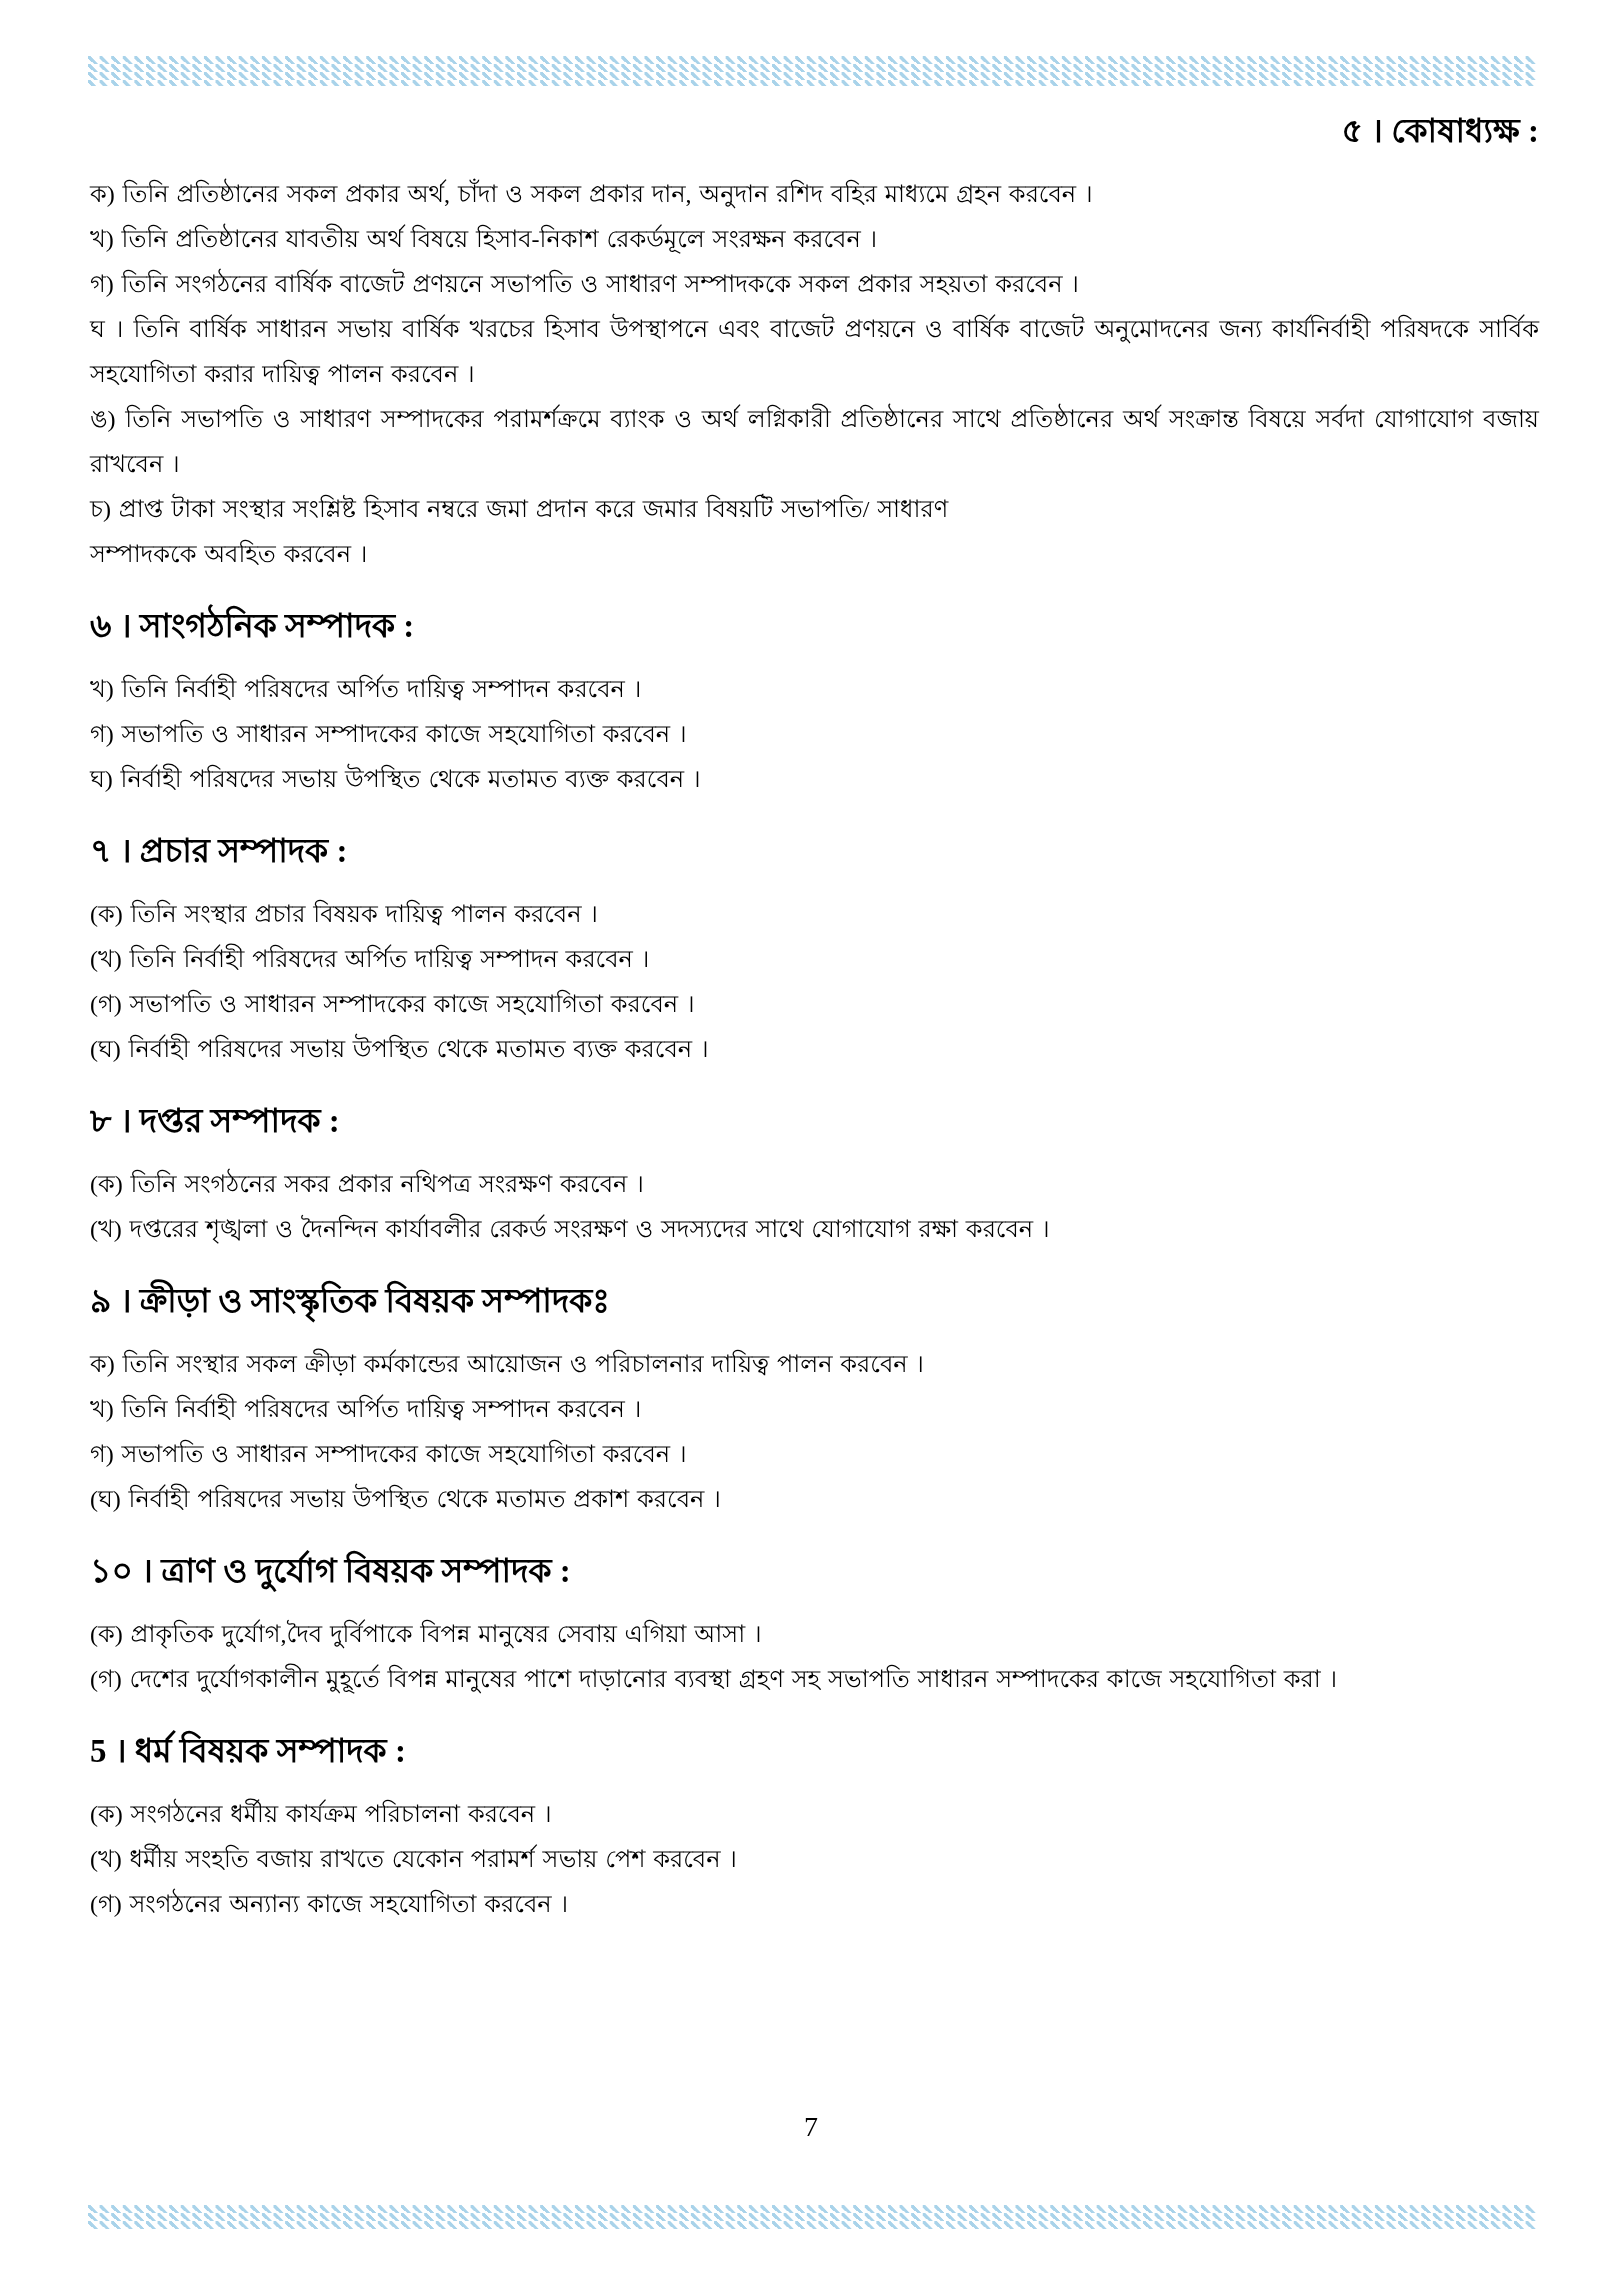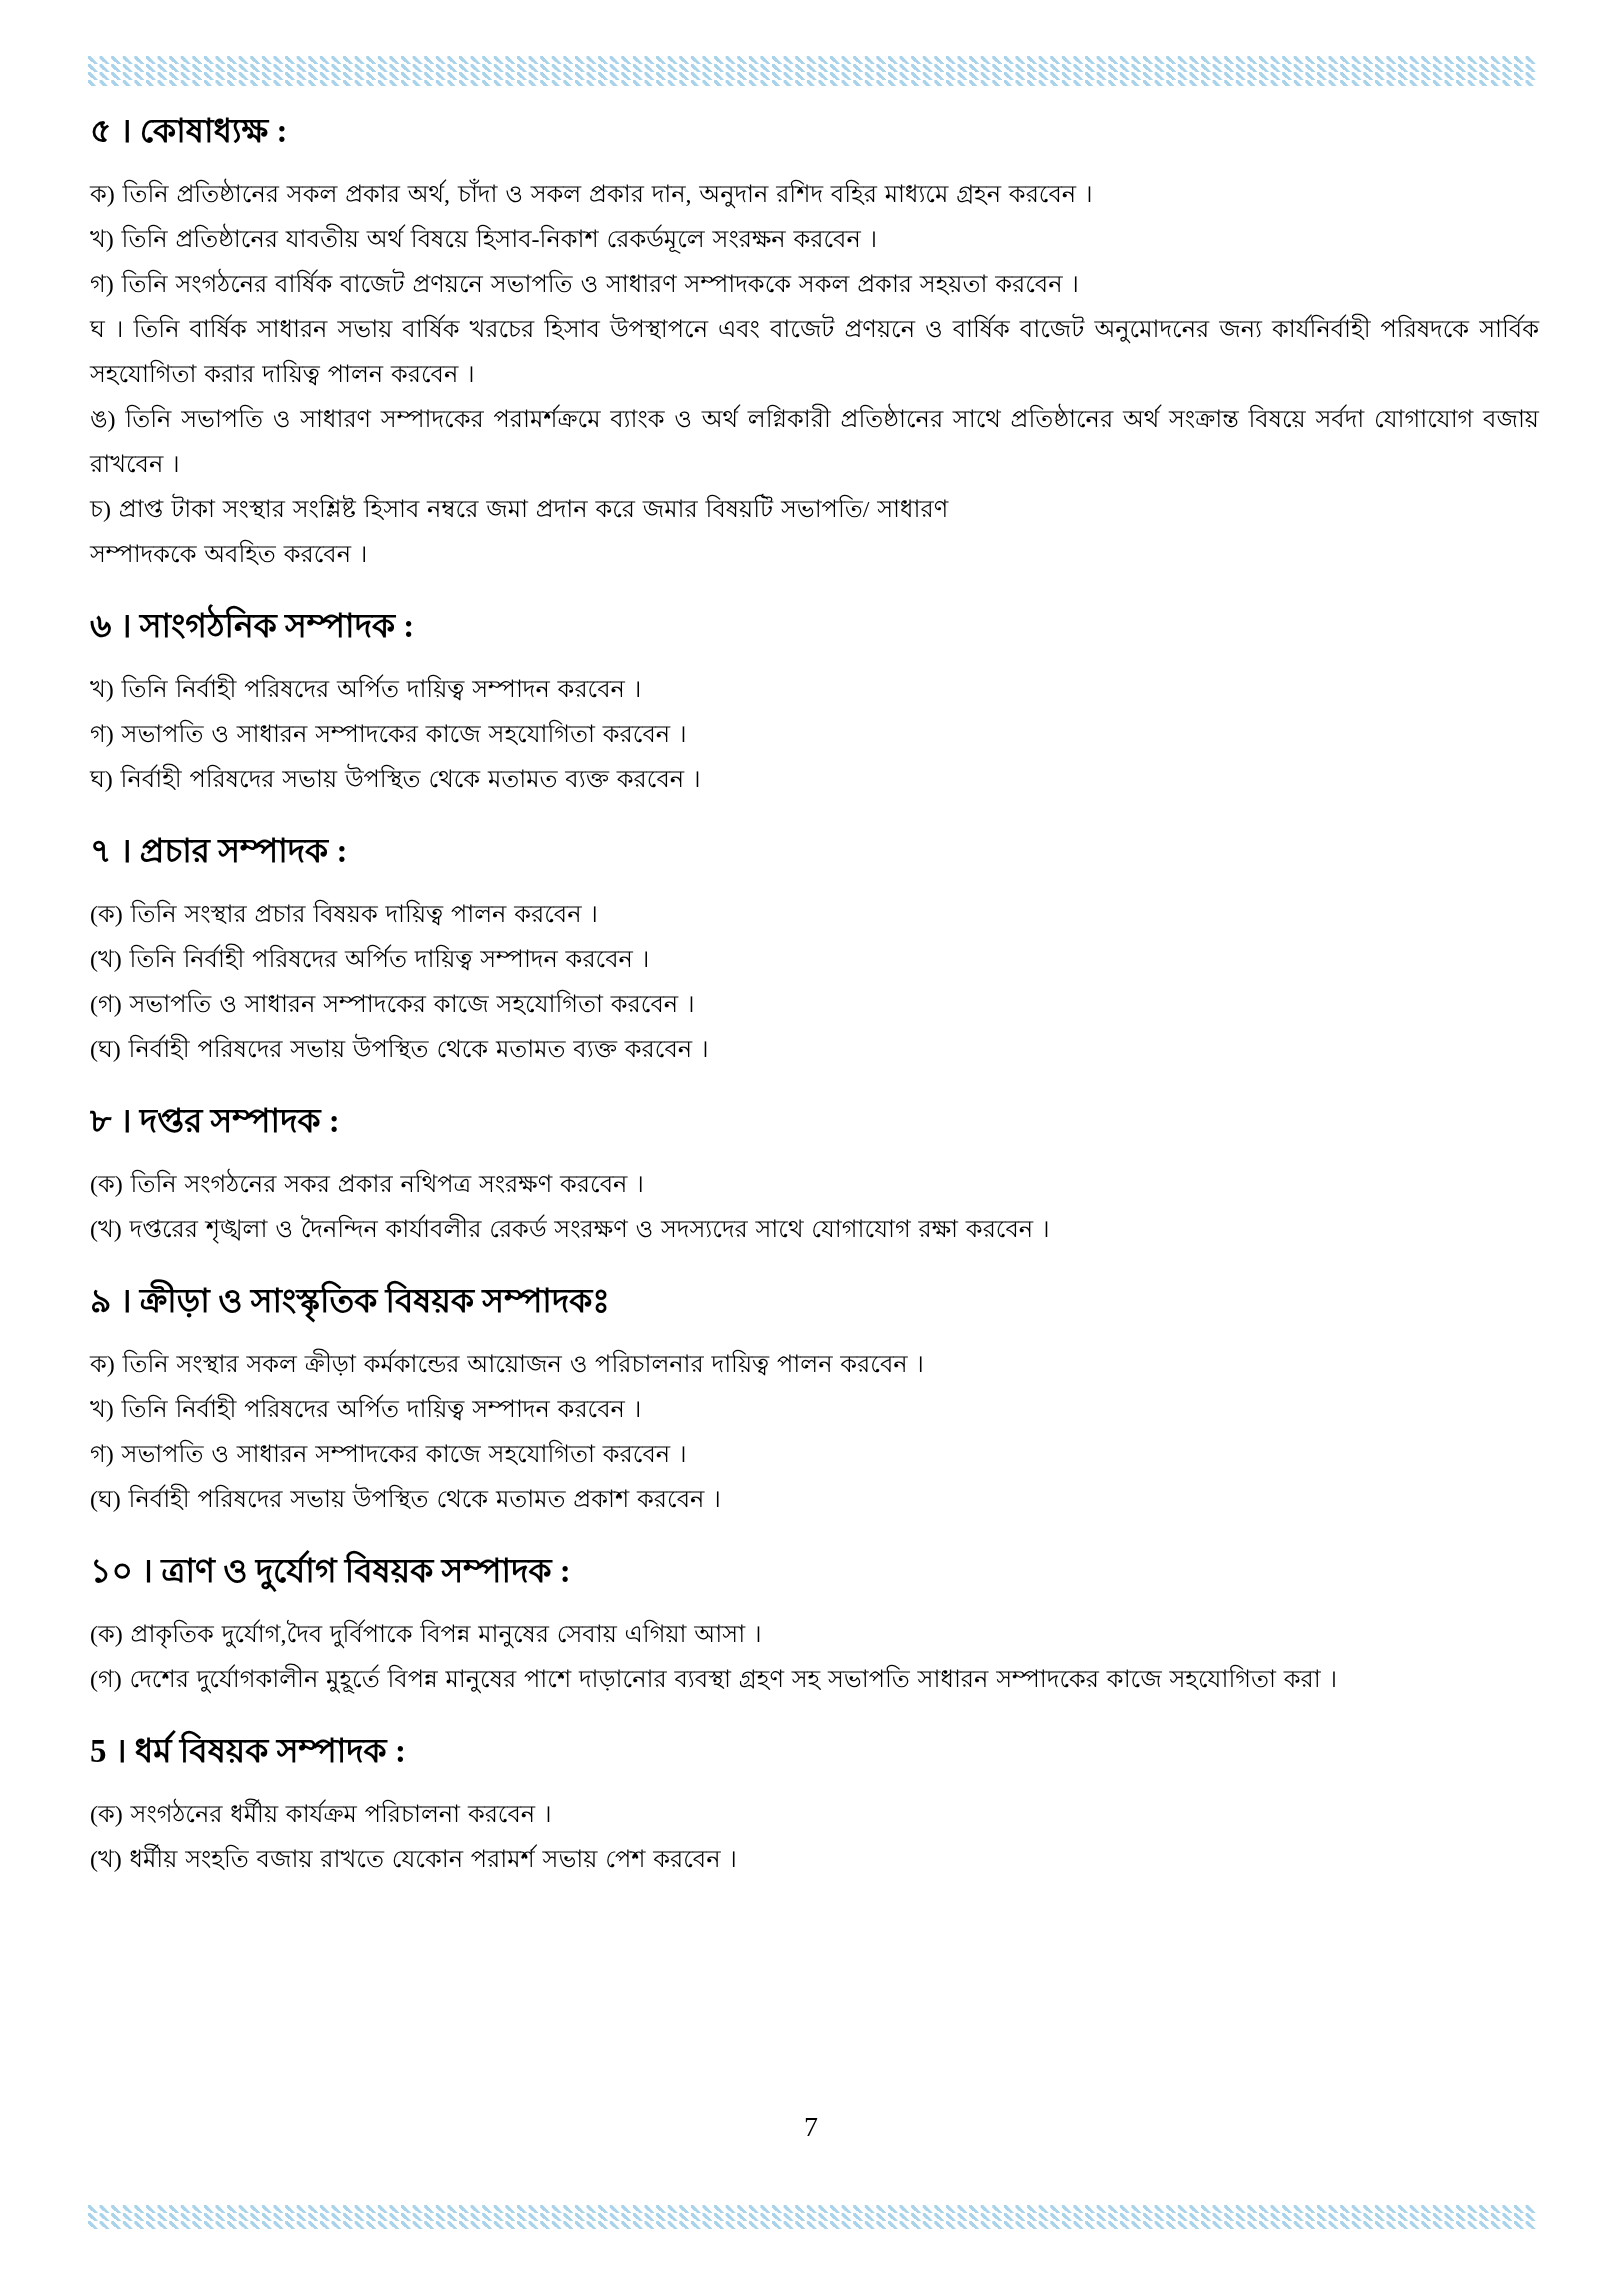--- a/index.html
+++ b/index.html
@@ -30,21 +30,21 @@
     top:100px;
     left:90px;
     width:1449px;
   }
   h2{
     font-size:33px;
     line-height:45px;
     font-weight:bold;
     margin:27px 0 18px 0;
   }
-  .sec:first-child h2{margin-top:9px;}
+  .sec:first-child h2{margin-top:9px;text-align:right;}
   p{
     font-size:24px;
     line-height:45px;
     margin:0;
     text-align:justify;
     text-align-last:left;
     word-spacing:1.8px;
   }
   .page-number{
     position:absolute;
@@ -108,20 +108,21 @@
     <section class="sec">
       <h2>১০ । ত্রাণ ও দুর্যোগ বিষয়ক সম্পাদক :</h2>
       <p>(ক) প্রাকৃতিক দুর্যোগ,দৈব দুর্বিপাকে বিপন্ন মানুষের সেবায় এগিয়া আসা ।</p>
       <p>(গ) দেশের দুর্যোগকালীন মুহূর্তে বিপন্ন মানুষের পাশে দাড়ানোর ব্যবস্থা গ্রহণ সহ সভাপতি সাধারন সম্পাদকের কাজে সহযোগিতা করা ।</p>
     </section>
 
     <section class="sec">
       <h2>5 । ধর্ম বিষয়ক সম্পাদক :</h2>
       <p>(ক) সংগঠনের ধর্মীয় কার্যক্রম পরিচালনা করবেন ।</p>
       <p>(খ) ধর্মীয় সংহতি বজায় রাখতে যেকোন পরামর্শ সভায় পেশ করবেন ।</p>
+      <p>(গ) সংগঠনের অন্যান্য কাজে সহযোগিতা করবেন ।</p>
     </section>
 
   </main>
 
   <div class="page-number">7</div>
 
   <div class="deco deco-bottom"></div>
 
 </div>
 

